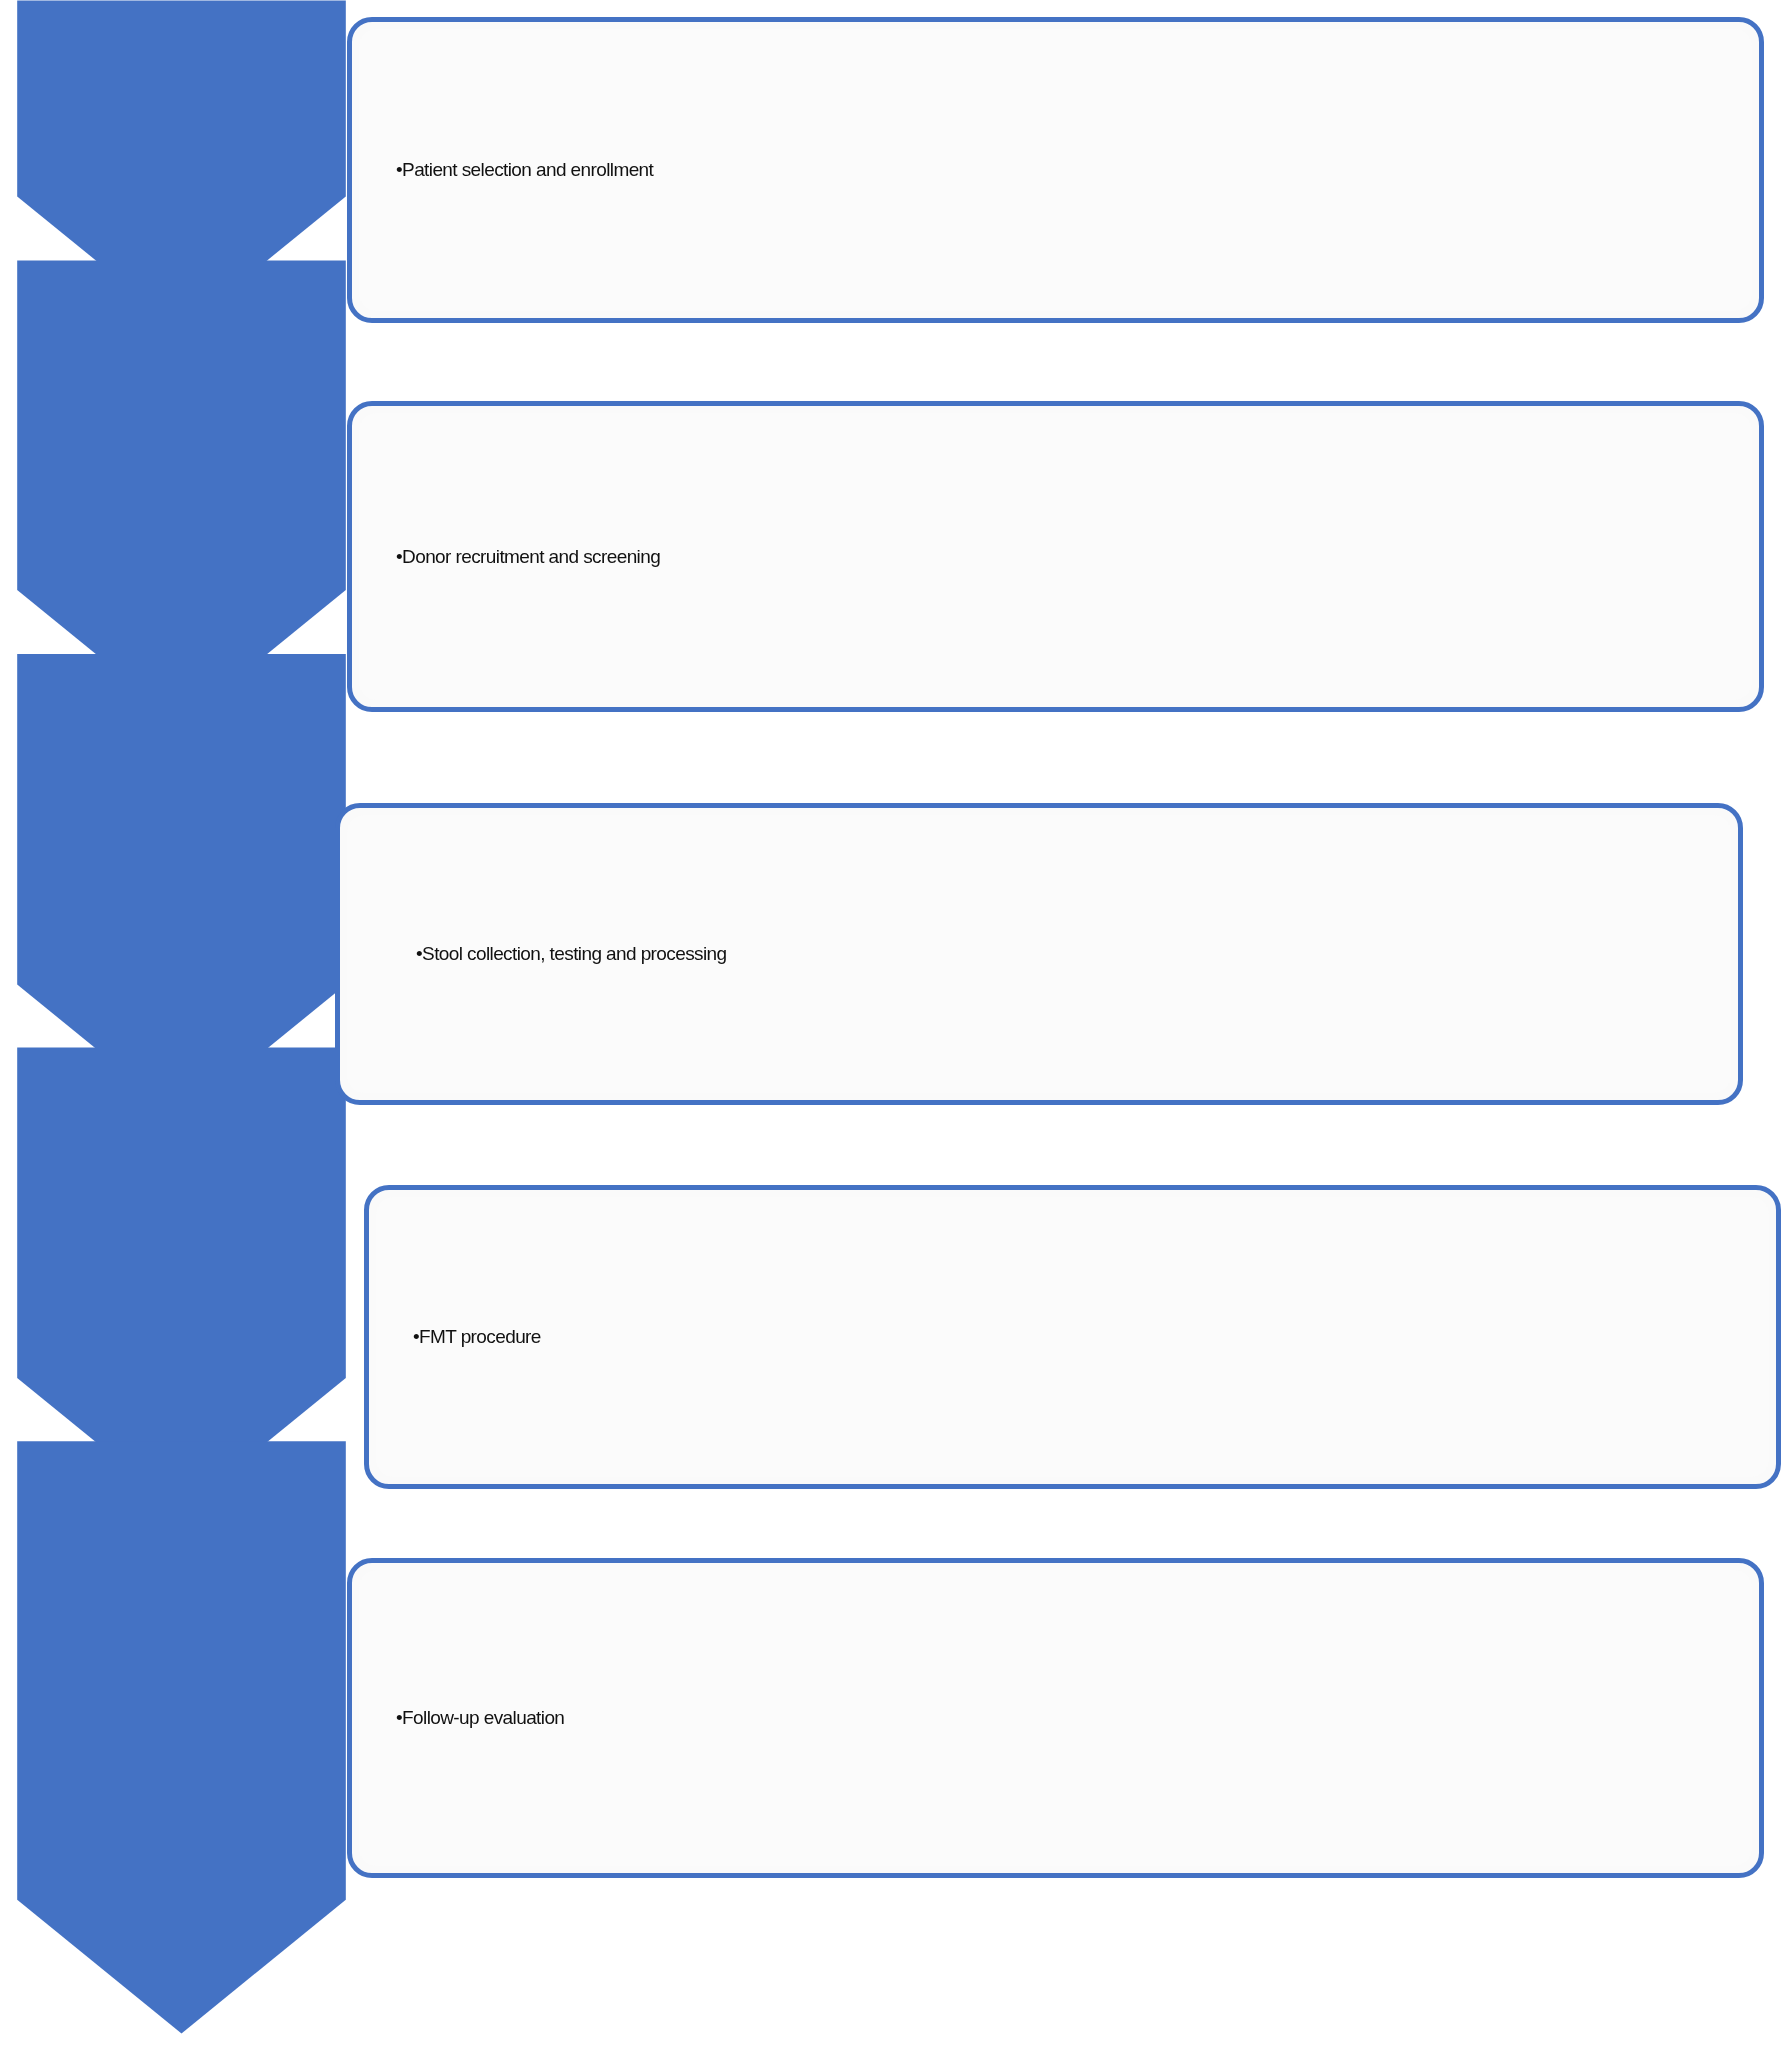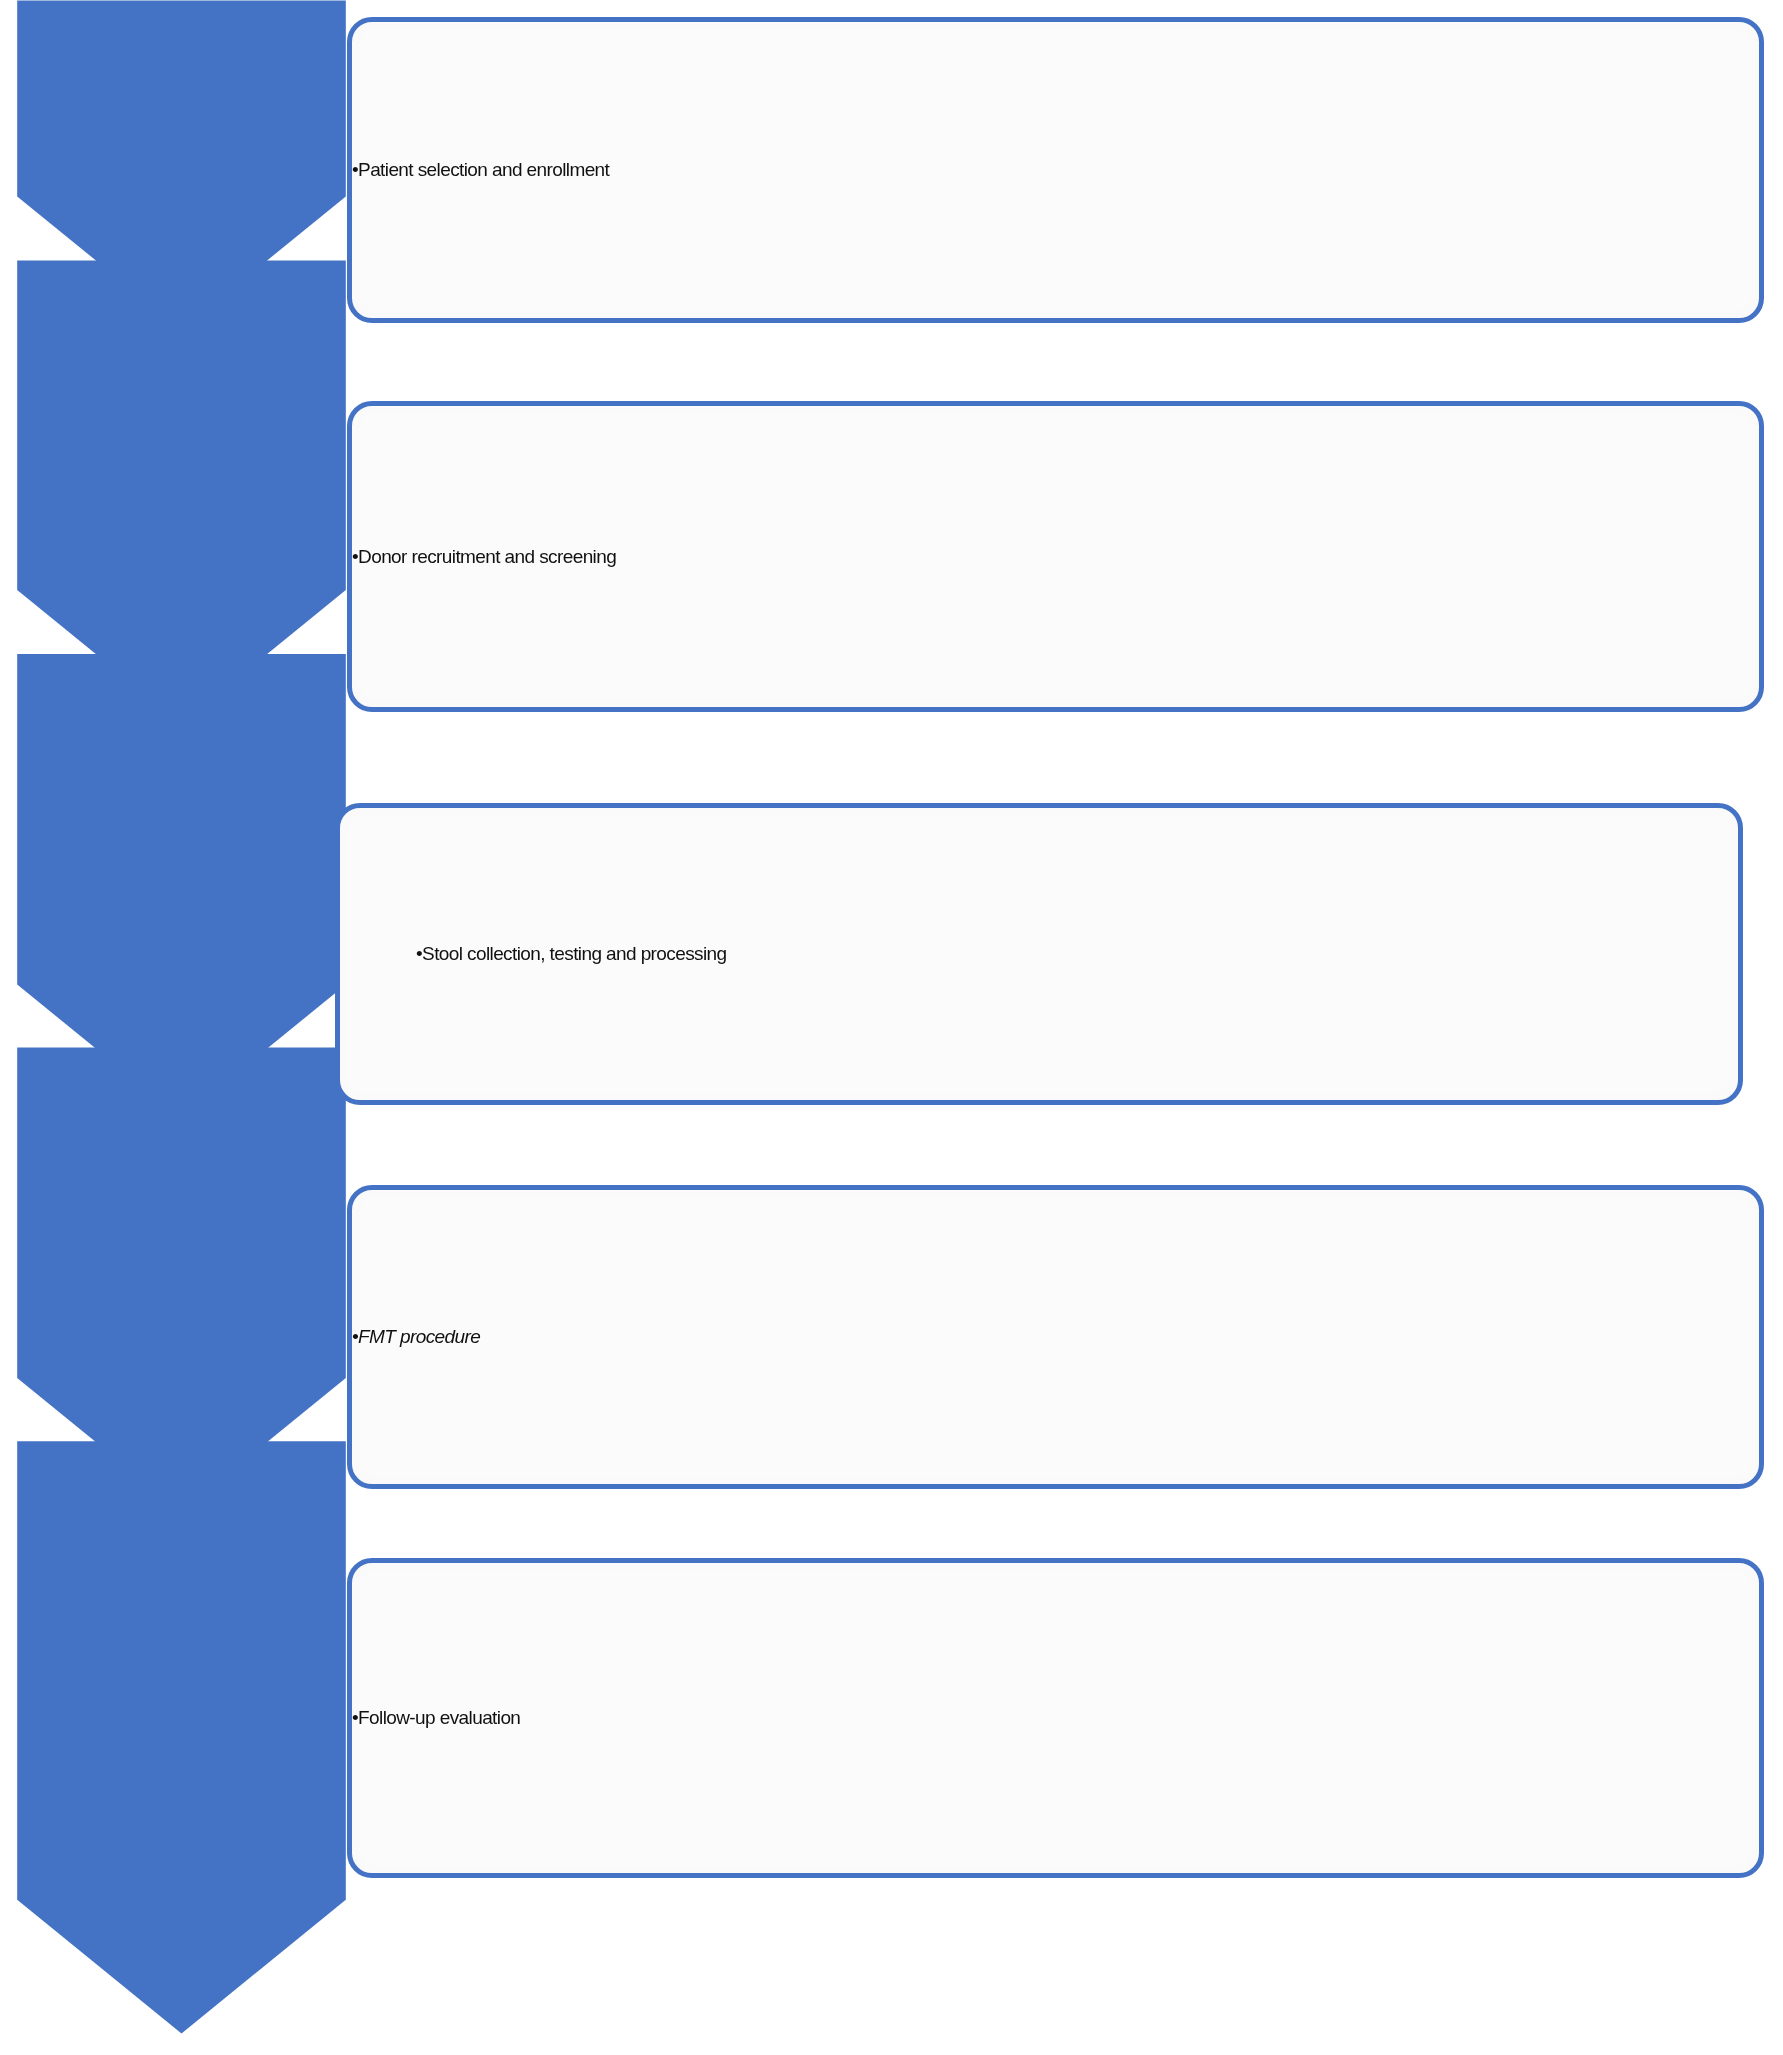--- a/index.html
+++ b/index.html
@@ -53,39 +53,40 @@
     bottom: 6.7px;
     border-radius: 18px;
     background: #fbfbfb;
     pointer-events: none;
   }
   .step-text {
     position: relative;
     z-index: 2;
     display: block;
     width: 100%;
+    padding-left: 44px;
     padding-right: 17px;
     box-sizing: border-box;
     font-family: "Liberation Sans", sans-serif;
     font-size: 73px;
     line-height: 1.04;
     color: #111111;
     letter-spacing: -0.6px;
     white-space: nowrap;
   }
   .bullet-glyph {
     font-size: 73px;
     line-height: 1;
     vertical-align: baseline;
   }
   
   #step-box-1 { left: 347px; top: 17px;   width: 1417px; height: 306px; }
   #step-box-2 { left: 347px; top: 401px;  width: 1417px; height: 311px; }
   #step-box-3 { left: 335px; top: 803px;  width: 1408px; height: 302px; }
-  #step-box-4 { left: 347px; top: 1185px; width: 1417px; height: 304px; font-style: italic; }
+  #step-box-4 { left: 364px; top: 1185px; width: 1417px; height: 304px; }
   #step-box-5 { left: 347px; top: 1558px; width: 1417px; height: 320px; }
 
   #step-box-3 .step-text { padding-left: 76px; }
 </style>
 </head>
 <body>
 
 <div id="stage">
 
   <div id="chevron-column">

